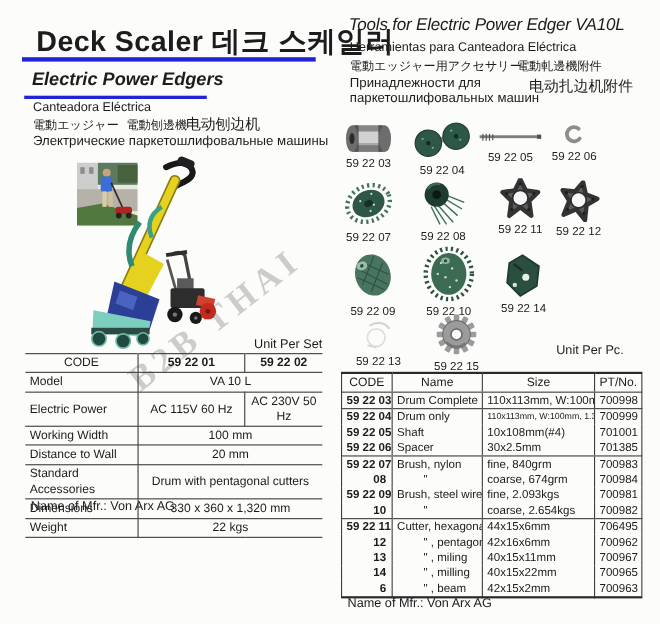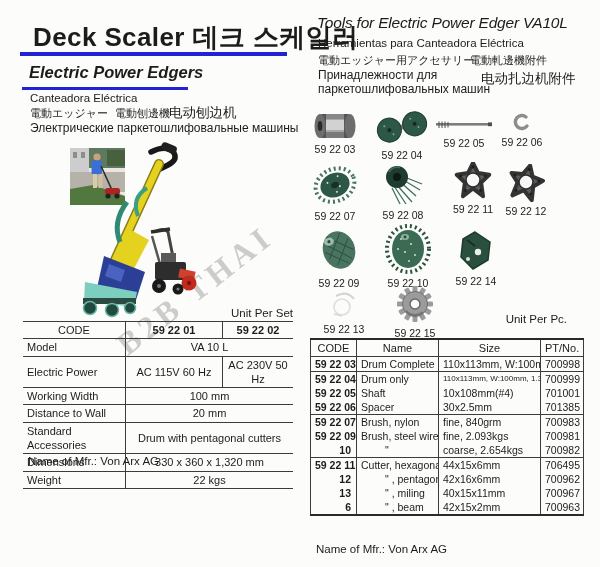--- a/index.html
+++ b/index.html
@@ -403,20 +403,26 @@
         <td>30x2.5mm</td>
         <td>701385</td>
       </tr>
       <tr>
         <td class="code">59 22 07</td>
         <td>Brush, nylon</td>
         <td>fine, 840grm</td>
         <td>700983</td>
       </tr>
       <tr>
+        <td class="code">08</td>
+        <td class="ditto">"</td>
+        <td>coarse, 674grm</td>
+        <td>700984</td>
+      </tr>
+      <tr>
         <td class="code">59 22 09</td>
         <td>Brush, steel wire</td>
         <td>fine, 2.093kgs</td>
         <td>700981</td>
       </tr>
       <tr class="grp-end">
         <td class="code">10</td>
         <td class="ditto">"</td>
         <td>coarse, 2.654kgs</td>
         <td>700982</td>
@@ -433,20 +439,26 @@
         <td>42x16x6mm</td>
         <td>700962</td>
       </tr>
       <tr>
         <td class="code">13</td>
         <td class="ditto">" , miling</td>
         <td>40x15x11mm</td>
         <td>700967</td>
       </tr>
       <tr>
+        <td class="code">14</td>
+        <td class="ditto">" , milling</td>
+        <td>40x15x22mm</td>
+        <td>700965</td>
+      </tr>
+      <tr>
         <td class="code">6</td>
         <td class="ditto">" , beam</td>
         <td>42x15x2mm</td>
         <td>700963</td>
       </tr>
     </tbody>
   </table>
 
   <div class="abs mfr" style="left:316px;top:543px;">Name of Mfr.: Von Arx AG</div>
 

